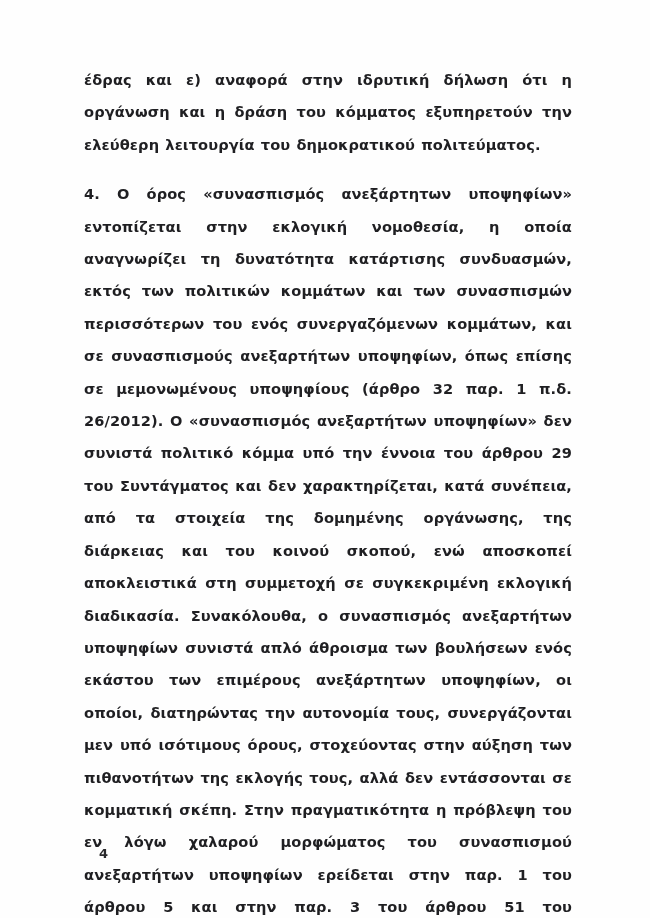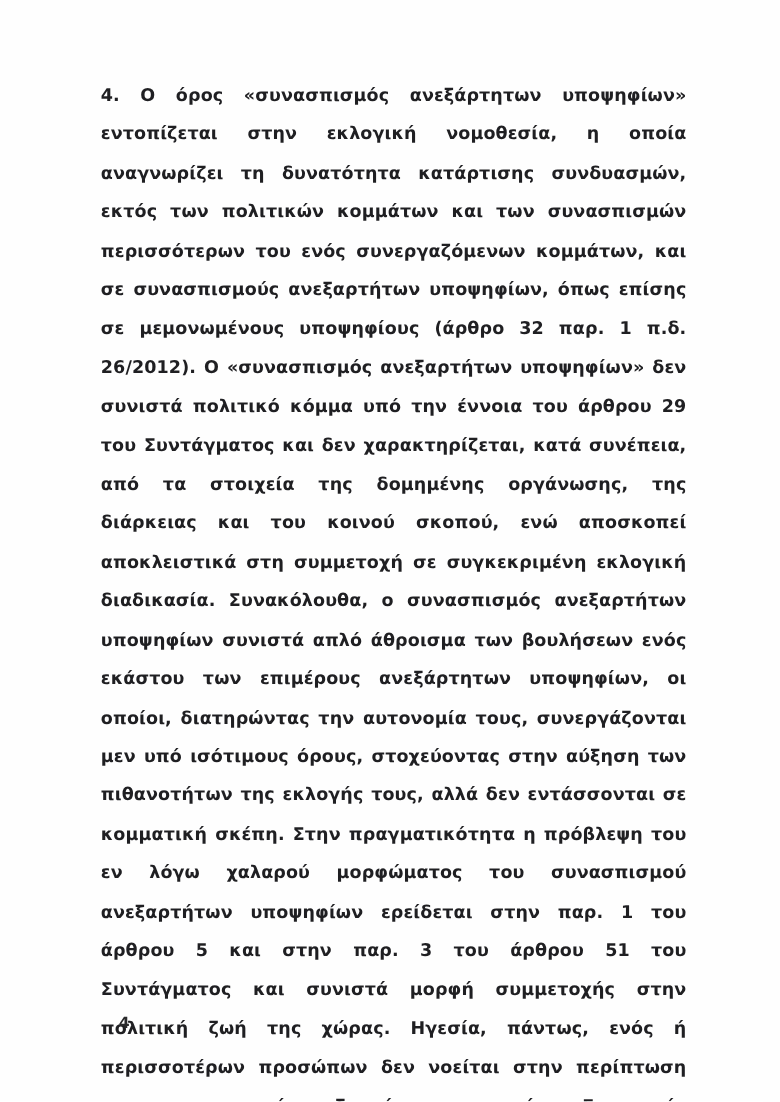--- a/index.html
+++ b/index.html
@@ -44,19 +44,20 @@
     font-weight: 700;
     color: #2a2a2c;
   }
 </style>
 </head>
 <body>
 
 <div class="page">
   <div class="text-block">
 
+    <p class="para"><span>έδρας και ε) αναφορά στην ιδρυτική δήλωση ότι η οργάνωση και η δράση του κόμματος εξυπηρετούν την ελεύθερη λειτουργία του δημοκρατικού πολιτεύματος.</span></p>
 
     <p class="para"><span>4. Ο όρος «συνασπισμός ανεξάρτητων υποψηφίων» εντοπίζεται στην εκλογική νομοθεσία, η οποία αναγνωρίζει τη δυνατότητα κατάρτισης συνδυασμών, εκτός των πολιτικών κομμάτων και των συνασπισμών περισσότερων του ενός συνεργαζόμενων κομμάτων, και σε συνασπισμούς ανεξαρτήτων υποψηφίων, όπως επίσης σε μεμονωμένους υποψηφίους (άρθρο 32 παρ. 1 π.δ. 26/2012). Ο «συνασπισμός ανεξαρτήτων υποψηφίων» δεν συνιστά πολιτικό κόμμα υπό την έννοια του άρθρου 29 του Συντάγματος και δεν χαρακτηρίζεται, κατά συνέπεια, από τα στοιχεία της δομημένης οργάνωσης, της διάρκειας και του κοινού σκοπού, ενώ αποσκοπεί αποκλειστικά στη συμμετοχή σε συγκεκριμένη εκλογική διαδικασία. Συνακόλουθα, ο συνασπισμός ανεξαρτήτων υποψηφίων συνιστά απλό άθροισμα των βουλήσεων ενός εκάστου των επιμέρους ανεξάρτητων υποψηφίων, οι οποίοι, διατηρώντας την αυτονομία τους, συνεργάζονται μεν υπό ισότιμους όρους, στοχεύοντας στην αύξηση των πιθανοτήτων της εκλογής τους, αλλά δεν εντάσσονται σε κομματική σκέπη. Στην πραγματικότητα η πρόβλεψη του εν λόγω χαλαρού μορφώματος του συνασπισμού ανεξαρτήτων υποψηφίων ερείδεται στην παρ. 1 του άρθρου 5 και στην παρ. 3 του άρθρου 51 του Συντάγματος και συνιστά μορφή συμμετοχής στην πολιτική ζωή της χώρας. Ηγεσία, πάντως, ενός ή περισσοτέρων προσώπων δεν νοείται στην περίπτωση του συνασπισμού ανεξαρτήτων υποψηφίων. Σε ηγεσία δεν προσιδιάζει άλλωστε ούτε η εξουσιοδότηση για την κατάρτιση συνδυασμού ανεξαρτήτων από όλους τους υποψηφίους του συνδυασμού (άρθρο 32 παρ. 2 π.δ. 26/2012) που προβλέπεται απλώς για λόγους διευκόλυνσης της διαδικασίας.</span></p>
 
   </div>
 
   <div class="page-number">4</div>
 </div>
 
 </body></html>

